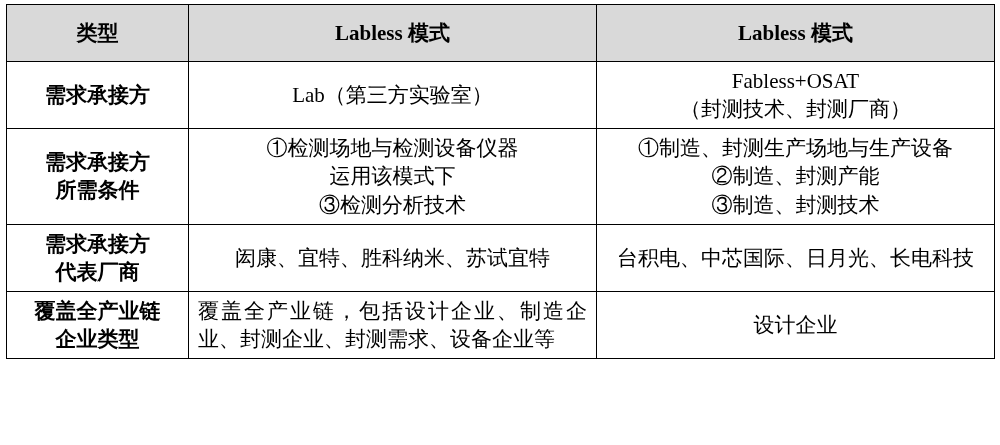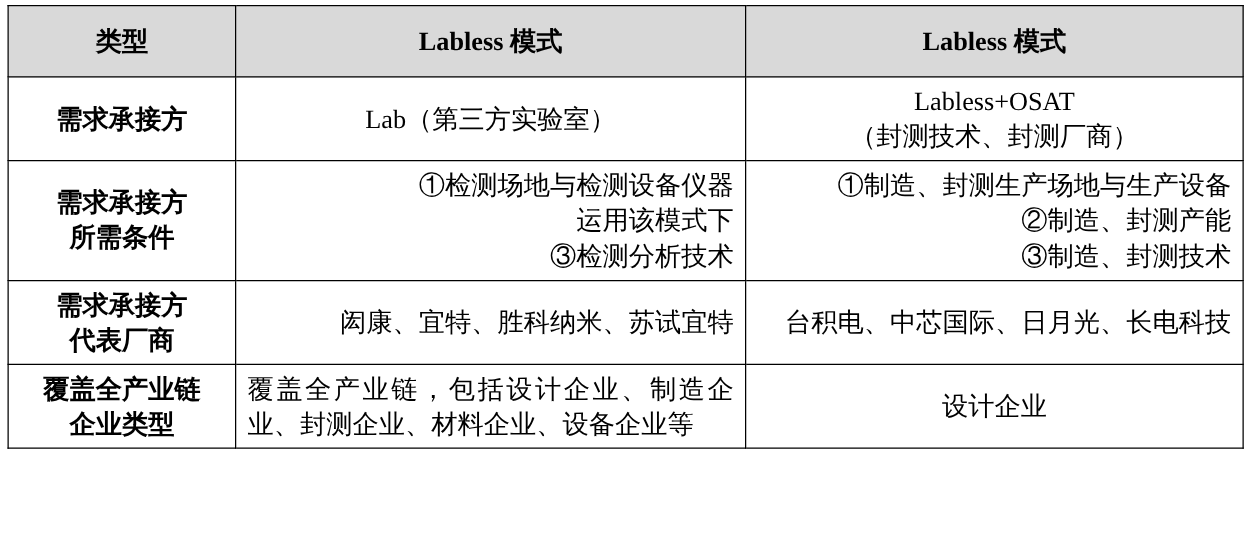--- a/index.html
+++ b/index.html
@@ -51,21 +51,21 @@
     text-align: center;
     font-weight: bold;
     font-size: 21.5px;
     padding-left: 4px;
     padding-right: 4px;
   }
   td.center {
     text-align: center;
   }
   td.left {
-    text-align: right;
+    text-align: center;
   }
   td.just {
     text-align: justify;
     text-justify: inter-ideograph;
   }
   .lines > div {
     white-space: nowrap;
   }
   .stack > div {
     white-space: nowrap;
@@ -97,21 +97,21 @@
             <div>需求承接方</div>
           </div>
         </td>
         <td class="center">
           <div class="lines">
             <div>Lab（第三方实验室）</div>
           </div>
         </td>
         <td class="center">
           <div class="lines">
-            <div>Labless+OSAT</div>
+            <div>Fabless+OSAT</div>
             <div>（封测技术、封测厂商）</div>
           </div>
         </td>
       </tr>
 
       <tr>
         <td class="label">
           <div class="stack">
             <div>需求承接方</div>
             <div>所需条件</div>
@@ -149,21 +149,21 @@
       </tr>
 
       <tr>
         <td class="label">
           <div class="stack">
             <div>覆盖全产业链</div>
             <div>企业类型</div>
           </div>
         </td>
         <td class="just">
-          <div>覆盖全产业链，包括设计企业、制造企业、封测企业、材料企业、设备企业等</div>
+          <div>覆盖全产业链，包括设计企业、制造企业、封测企业、封测需求、设备企业等</div>
         </td>
         <td class="center">
           <div>设计企业</div>
         </td>
       </tr>
 
     </tbody>
   </table>
 </div>
 

